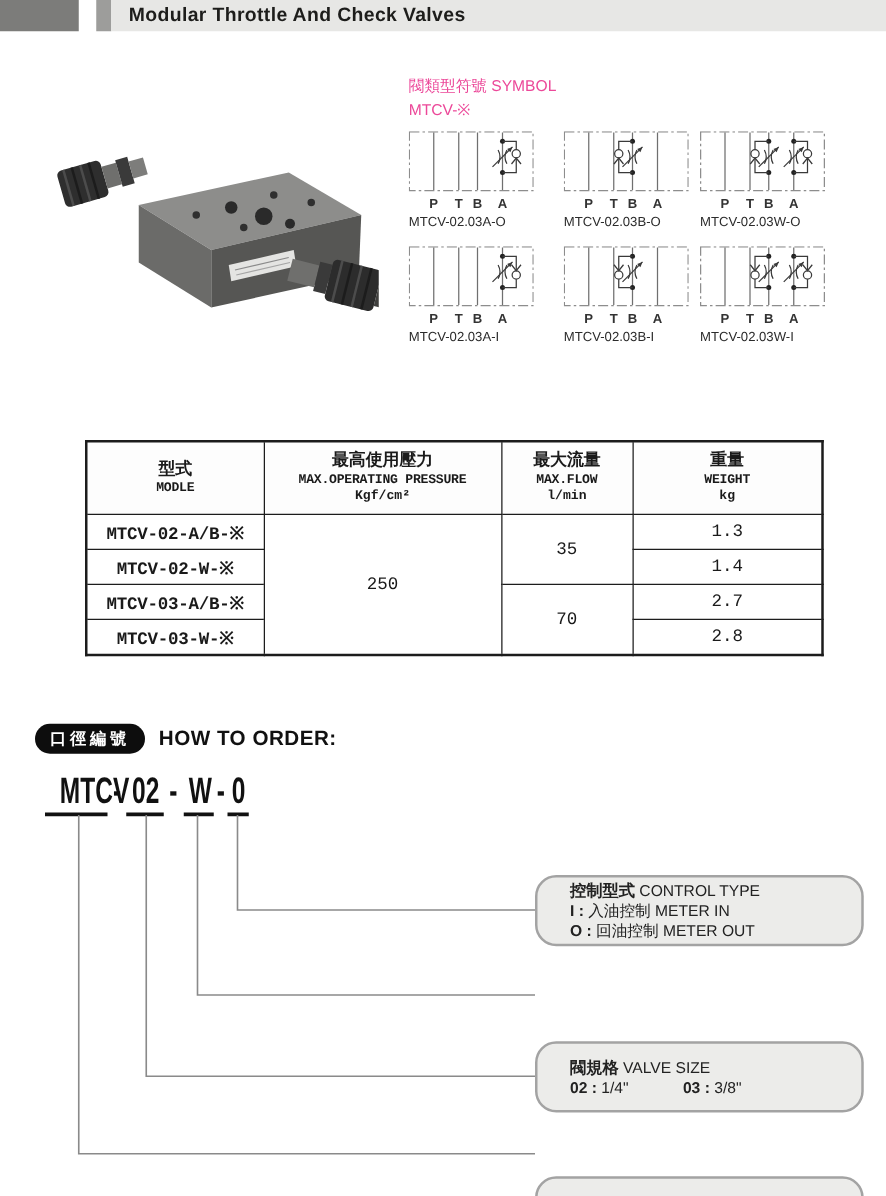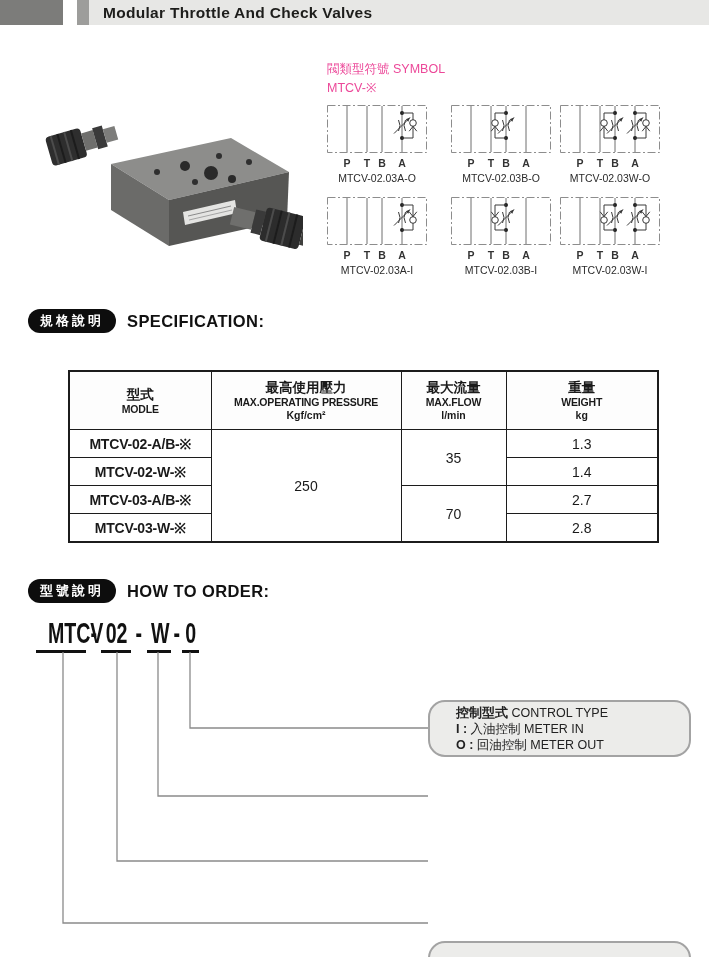--- a/index.html
+++ b/index.html
@@ -20,28 +20,28 @@
   .symsvg   { display:block; width:100px; height:50px; }
   .symsvg .mod { fill:none; stroke:#8d8d8d; stroke-width:1; stroke-dasharray:8 2.5 2 2.5; }
   .symsvg .pl  { stroke:#6f6f6f; stroke-width:1; }
   .symsvg .vs  { stroke:#3a3a3a; stroke-width:1; fill:none; }
   .symsvg .dot { fill:#222; }
   .symsvg .ball{ fill:#fff; stroke:#3a3a3a; stroke-width:1; }
   .symsvg .ah  { fill:#3a3a3a; stroke:none; }
   .ports { position:relative; height:12px; margin-top:2px; }
   .ports span { position:absolute; transform:translateX(-50%); font-size:10.5px; color:#333; font-weight:bold; }
   .p0{left:20px}.p1{left:40px}.p2{left:55px}.p3{left:75px}
-  .slabel { margin-top:3px; text-align:center; font-size:10.5px; color:#2b2b2b; white-space:nowrap; }
+  .slabel { margin-top:3px; text-align:left; font-size:10.5px; color:#2b2b2b; white-space:nowrap; }
   
   .secthead { position:absolute; display:flex; align-items:center; gap:11px; }
   .pill { background:#0d0d0d; color:#ffffff; border-radius:12px; padding:3px 12px;
           font-size:13px; font-weight:bold; letter-spacing:3px; white-space:nowrap; }
   .secttitle { font-size:16.5px; font-weight:bold; color:#111; letter-spacing:.4px; }
   
-  .spec-table-wrap { position:absolute; left:68px; top:370px; }
+  .spec-table-wrap { position:absolute; left:68px; top:352px;font-family:Liberation Mono, monospace; }
   table.spec { border-collapse:collapse; width:589px; table-layout:fixed; }
   table.spec, table.spec th, table.spec td { border:1px solid #1c1c1c; }
   table.spec { border-width:2px; }
   table.spec th { background:#fdfdfd; font-weight:bold; padding:7px 2px; }
   .th-zh  { font-size:13.5px; line-height:17px; }
   .th-en  { font-size:10.5px; line-height:13px; letter-spacing:-0.2px; }
   .th-unit{ font-size:10.5px; line-height:13px; }
   table.spec td { text-align:center; height:27px; font-size:14px; padding:0; }
   td.model { font-weight:bold; font-size:13px; letter-spacing:-0.2px;margin-top:45px; }
   
@@ -284,24 +284,20 @@
     </svg>
     <div class="ports">
       <span class="p0">P</span>
       <span class="p1">T</span>
       <span class="p2">B</span>
       <span class="p3">A</span>
     </div>
     <div class="slabel">MTCV-02.03W-I</div>
   </div>
 
-  <div class="secthead" style="left:28px; top:309px;">
-    <span class="pill">規格說明</span>
-    <span class="secttitle">SPECIFICATION:</span>
-  </div>
 
   <div class="spec-table-wrap">
     <table class="spec">
       <colgroup>
           <col style="width:142px">
           <col style="width:190px">
           <col style="width:105px">
           <col style="width:152px">
         </colgroup>
       <thead>
@@ -345,21 +341,21 @@
         </tr>
         <tr>
           <td class="model">MTCV-03-W-※</td>
           <td>2.8</td>
         </tr>
       </tbody>
     </table>
   </div>
 
   <div class="secthead" style="left:28px; top:579px;">
-    <span class="pill">型號說明</span>
+    <span class="pill">口徑編號</span>
     <span class="secttitle">HOW TO ORDER:</span>
   </div>
 
   <div>
     <span class="codeseg u" style="left:36px;  width:50px;"><span class="cstretch">MTCV</span></span>
     <span class="codeseg" style="left:88px;  width:12px;"><span class="cstretch">-</span></span>
     <span class="codeseg u" style="left:101px; width:30px;"><span class="cstretch">02</span></span>
     <span class="codeseg" style="left:133px; width:12px;"><span class="cstretch">-</span></span>
     <span class="codeseg u" style="left:147px; width:24px;"><span class="cstretch">W</span></span>
     <span class="codeseg" style="left:172px; width:10px;"><span class="cstretch">-</span></span>
@@ -376,19 +372,29 @@
   <div class="callout" style="top:700px;">
     <div><span class="t-zh">控制型式</span>
          <span>CONTROL TYPE</span></div>
     <div><span class="opt-code">I :</span>
          <span>入油控制 METER IN</span></div>
     <div><span class="opt-code">O :</span>
          <span>回油控制 METER OUT</span></div>
   </div>
 
 
+  <div class="callout" style="top:833px;">
+    <div><span class="t-zh">閥規格</span>
+         <span>VALVE SIZE</span></div>
+    <div class="optrow">
+      <span class="optitem" style="margin-right:40px;"><span class="opt-code">02 :</span>
+        <span>1/4"</span></span>
+      <span class="optitem"><span class="opt-code">03 :</span>
+        <span>3/8"</span></span>
+    </div>
+  </div>
 
   <div class="callout" style="top:895px;margin-top:46px;">
     <div><span class="t-zh">系列編號</span>
          <span>SERIES NUMBER</span></div>
   </div>
 
 </div>
 
 </body></html>

